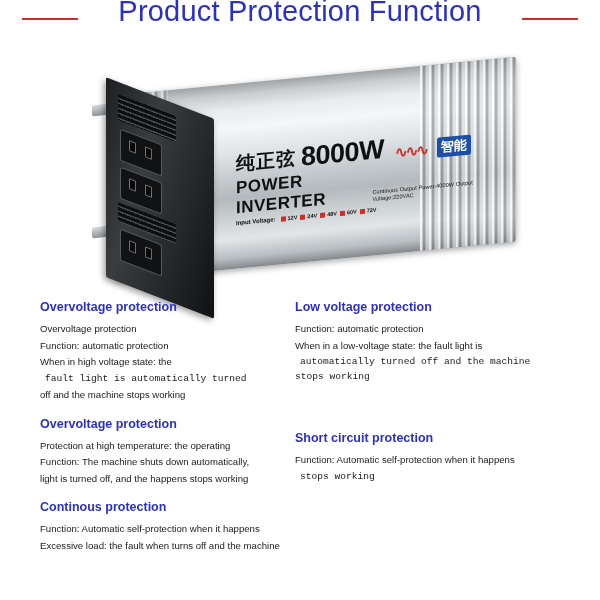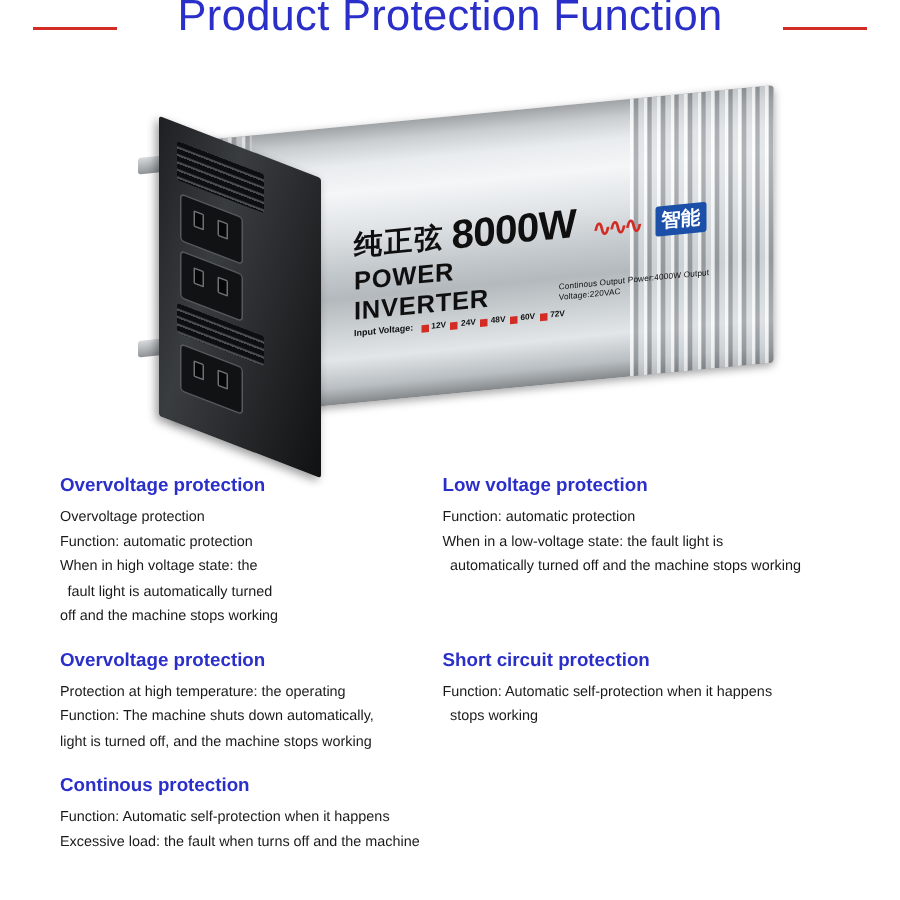--- a/index.html
+++ b/index.html
@@ -223,39 +223,38 @@
   
   .content {
     position: absolute;
     top: 300px;
     left: 0;
     width: 600px;
   }
   .col {
     position: absolute;
     width: 250px;
-    margin-top: 16px;
   }
   .col-left  { left: 40px; }
   .col-right { left: 295px; }
 
   .block { margin-bottom: 14px; }
   .block h3 {
     margin: 0 0 8px 0;
     color: #2b2fc9;
     font-size: 12.5px;
     font-weight: bold;
   }
   .block p {
     margin: 0 0 2px 0;
     color: #1a1a1a;
     font-size: 9.6px;
     line-height: 14.5px;
   }
-  .block p.indent { text-indent: 5px; }
+  .block p.indent { text-indent: 5px; font-family: Liberation Mono, monospace; }
 </style>
 </head>
 <body>
 
 <div class="title-area">
   <div class="rule left"></div>
   <div class="rule right"></div>
   <div class="title-text">Product Protection Function</div>
 </div>
 
@@ -335,21 +334,21 @@
       <p>Function: automatic protection</p>
       <p>When in high voltage state: the</p>
       <p class="indent"> fault light is automatically turned</p>
       <p>off and the machine stops working</p>
     </div>
 
     <div class="block">
       <h3>Overvoltage protection</h3>
       <p>Protection at high temperature: the operating</p>
       <p>Function: The machine shuts down automatically,</p>
-      <p>light is turned off, and the machine stops working</p>
+      <p>light is turned off, and the happens stops working</p>
     </div>
 
     <div class="block">
       <h3>Continous protection</h3>
       <p>Function: Automatic self-protection when it happens</p>
       <p>Excessive load: the fault when turns off and the machine</p>
     </div>
 
   </div>
 

